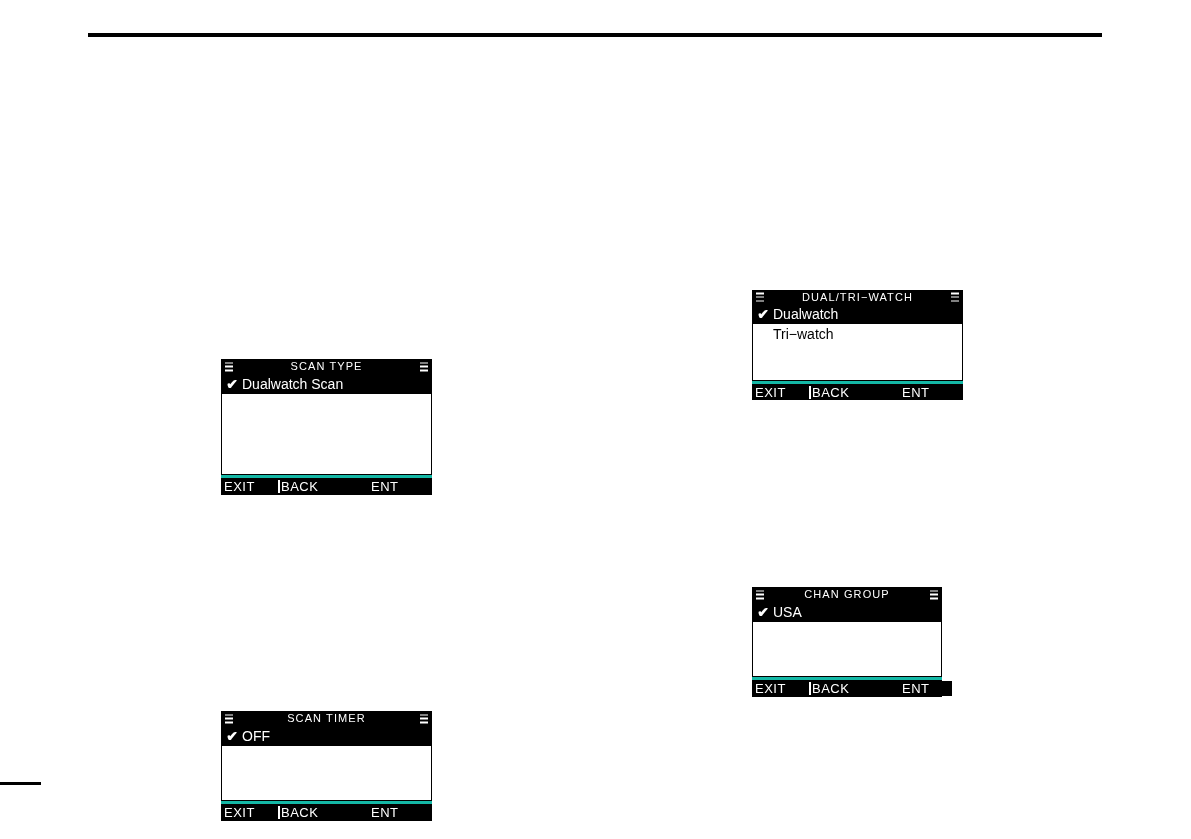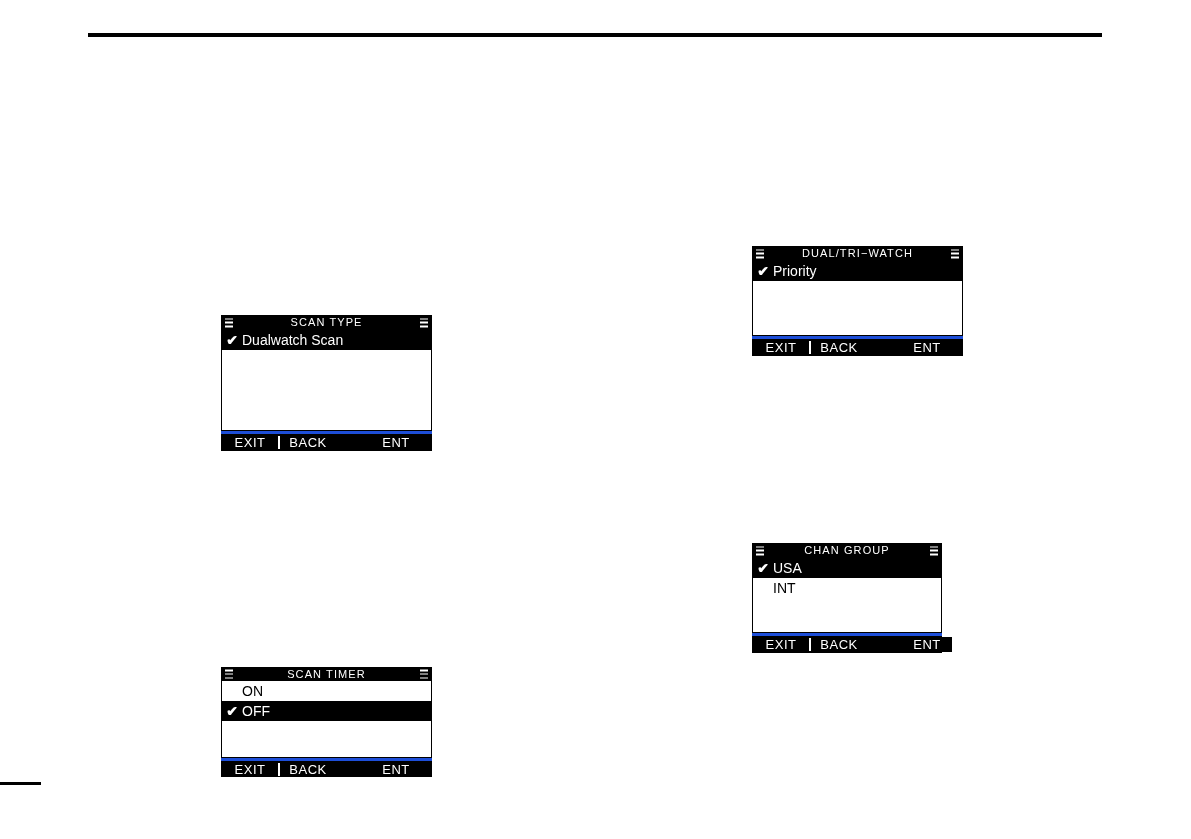--- a/index.html
+++ b/index.html
@@ -29,22 +29,23 @@
     left: 0px;
     top: 782px;
     width: 41px;
     height: 3px;
     background: #000000;
   }
 
   
   .lcd {
     position: absolute;
-    background: #1d4ed8;
-    box-sizing: border-box;
+    background: #14b8a6;
+    box-sizing: border-box;
+    margin-top: 44px;
   }
 
   .lcd-titlebar {
     position: relative;
     background: #000000;
     height: 15px;
     display: flex;
     align-items: center;
     justify-content: center;
   }
@@ -121,21 +122,21 @@
   }
   .softkey {
     position: absolute;
     top: 1px;
     height: 15px;
     background: #000000;
     color: #ffffff;
     font-size: 13px;
     letter-spacing: 0.5px;
     line-height: 15px;
-    text-align: center;
+    text-align: left;
     font-family: "Liberation Sans", sans-serif;
     box-sizing: border-box;
     white-space: nowrap;
   }
   .softkey-sep {
     position: absolute;
     top: 2px;
     width: 1.5px;
     height: 13px;
     background: #ffffff;
@@ -199,57 +200,57 @@
       <span class="lcd-title">DUAL/TRI−WATCH</span>
       <span class="hamburger right">
           <i></i>
           <i></i>
           <i></i>
         </span>
     </div>
     <div class="lcd-list">
       <div class="lcd-row selected">
         <span class="lcd-check">✔</span>
-        <span class="lcd-label">Priority</span>
-      </div>
-      <div class="lcd-row"></div>
-      <div class="lcd-row"></div>
-    </div>
-    <div class="lcd-softkeys">
-      <span class="softkey" style="left:3px; width:52px;">EXIT</span>
-      <span class="softkey-sep" style="left:57px;"></span>
-      <span class="softkey" style="left:60px; width:54px;">BACK</span>
-      <span class="softkey" style="left:150px; width:50px;">ENT</span>
-    </div>
-  </div>
-</div>
-
-<div class="lcd" id="screen-chan-group" style="left:752px; top:543px; width:190px; height:110px;">
-  <div class="lcd-inner">
-    <div class="lcd-titlebar">
-      <span class="hamburger left">
-          <i></i>
-          <i></i>
-          <i></i>
-        </span>
-      <span class="lcd-title">CHAN GROUP</span>
-      <span class="hamburger right">
-          <i></i>
-          <i></i>
-          <i></i>
-        </span>
-    </div>
-    <div class="lcd-list">
-      <div class="lcd-row selected">
-        <span class="lcd-check">✔</span>
-        <span class="lcd-label">USA</span>
+        <span class="lcd-label">Dualwatch</span>
       </div>
       <div class="lcd-row">
         <span class="lcd-check hidden">✔</span>
-        <span class="lcd-label">INT</span>
+        <span class="lcd-label">Tri−watch</span>
+      </div>
+      <div class="lcd-row"></div>
+      <div class="lcd-row"></div>
+    </div>
+    <div class="lcd-softkeys">
+      <span class="softkey" style="left:3px; width:52px;">EXIT</span>
+      <span class="softkey-sep" style="left:57px;"></span>
+      <span class="softkey" style="left:60px; width:54px;">BACK</span>
+      <span class="softkey" style="left:150px; width:50px;">ENT</span>
+    </div>
+  </div>
+</div>
+
+<div class="lcd" id="screen-chan-group" style="left:752px; top:543px; width:190px; height:110px;">
+  <div class="lcd-inner">
+    <div class="lcd-titlebar">
+      <span class="hamburger left">
+          <i></i>
+          <i></i>
+          <i></i>
+        </span>
+      <span class="lcd-title">CHAN GROUP</span>
+      <span class="hamburger right">
+          <i></i>
+          <i></i>
+          <i></i>
+        </span>
+    </div>
+    <div class="lcd-list">
+      <div class="lcd-row selected">
+        <span class="lcd-check">✔</span>
+        <span class="lcd-label">USA</span>
       </div>
       <div class="lcd-row"></div>
     </div>
     <div class="lcd-softkeys">
       <span class="softkey" style="left:3px; width:52px;">EXIT</span>
       <span class="softkey-sep" style="left:57px;"></span>
       <span class="softkey" style="left:60px; width:54px;">BACK</span>
       <span class="softkey" style="left:150px; width:50px;">ENT</span>
     </div>
   </div>
@@ -264,24 +265,20 @@
           <i></i>
         </span>
       <span class="lcd-title">SCAN TIMER</span>
       <span class="hamburger right">
           <i></i>
           <i></i>
           <i></i>
         </span>
     </div>
     <div class="lcd-list">
-      <div class="lcd-row">
-        <span class="lcd-check hidden">✔</span>
-        <span class="lcd-label">ON</span>
-      </div>
       <div class="lcd-row selected">
         <span class="lcd-check">✔</span>
         <span class="lcd-label">OFF</span>
       </div>
       <div class="lcd-row"></div>
       <div class="lcd-row"></div>
     </div>
     <div class="lcd-softkeys">
       <span class="softkey" style="left:3px; width:52px;">EXIT</span>
       <span class="softkey-sep" style="left:57px;"></span>

